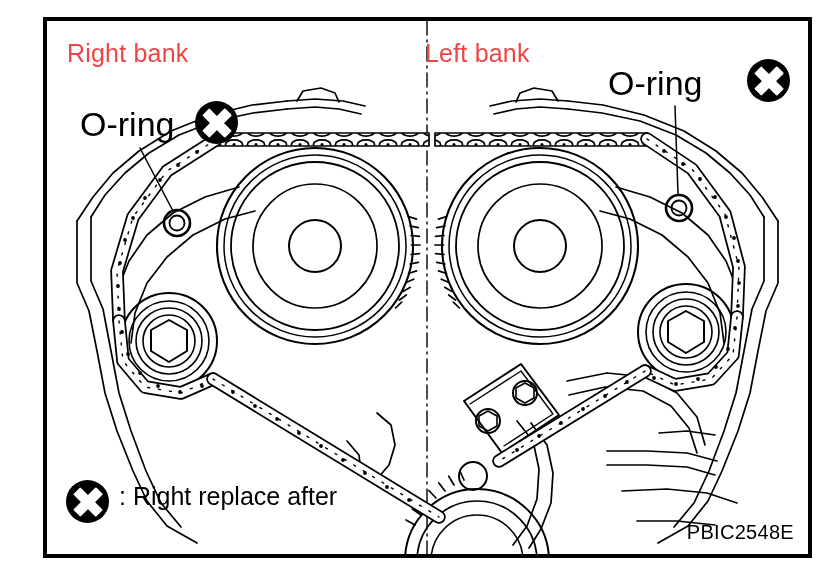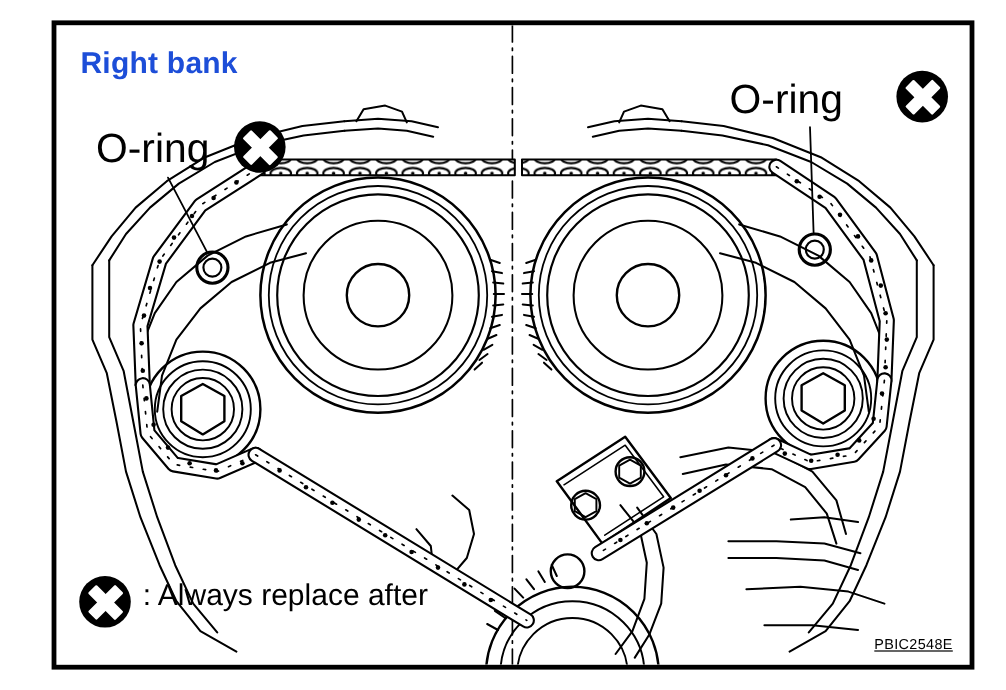--- a/index.html
+++ b/index.html
@@ -37,23 +37,23 @@
     left: 0;
     top: 0;
     width: 100%;
     height: 100%;
   }
 
   
   .bank-label {
     position: absolute;
     font-family: "Liberation Sans", sans-serif;
-    font-weight: bold;
+    font-weight: normal;
     font-size: 25px;
-    color: #1d4ed8;
+    color: #ef4444;
     letter-spacing: 0.2px;
     white-space: nowrap;
   }
   #label-right-bank { left: 20px; top: 18px; }
   #label-left-bank  { left: 378px; top: 18px; }
 
   .oring-label {
     position: absolute;
     font-family: "Liberation Sans", sans-serif;
     font-weight: normal;
@@ -103,25 +103,24 @@
     white-space: nowrap;
   }
   #caption-line-2 { padding-left: 26px; }
 
   
   #figure-id {
     position: absolute;
     right: 14px;
     bottom: 10px;
     font-family: "Liberation Sans", sans-serif;
-    font-size: 12px;
+    font-size: 20px;
     color: #000000;
     letter-spacing: 0.3px;
     white-space: nowrap;
-    text-decoration: underline;
   }
 </style>
 </head>
 <body>
 
 <div id="figure-root">
   <div id="figure-frame">
 
     <svg id="drawing-canvas" viewBox="0 0 761 533" preserveAspectRatio="none">
       <defs>
@@ -342,28 +341,29 @@
           <circle cx="632" cy="187" r="7.5" stroke-width="1.8"></circle>
         </g>
 
         <path d="M93 127 L126 190" stroke-width="1.5"></path>
         <path d="M628 85 L631 173" stroke-width="1.5" stroke-dasharray="0"></path>
 
       </g>
     </svg>
 
     <div class="bank-label" id="label-right-bank">Right bank</div>
+    <div class="bank-label" id="label-left-bank">Left bank</div>
 
     <div class="oring-label" id="label-oring-right">O-ring</div>
     <div class="oring-label" id="label-oring-left">O-ring</div>
 
     <div class="x-symbol" id="x-symbol-right"></div>
     <div class="x-symbol" id="x-symbol-left"></div>
     <div class="x-symbol" id="x-symbol-caption"></div>
 
     <div id="caption-block">
-      <div class="caption-line" id="caption-line-1">: Always replace after</div>
+      <div class="caption-line" id="caption-line-1">: Right replace after</div>
     </div>
 
     <div id="figure-id">PBIC2548E</div>
 
   </div>
 </div>
 
 </body></html>

